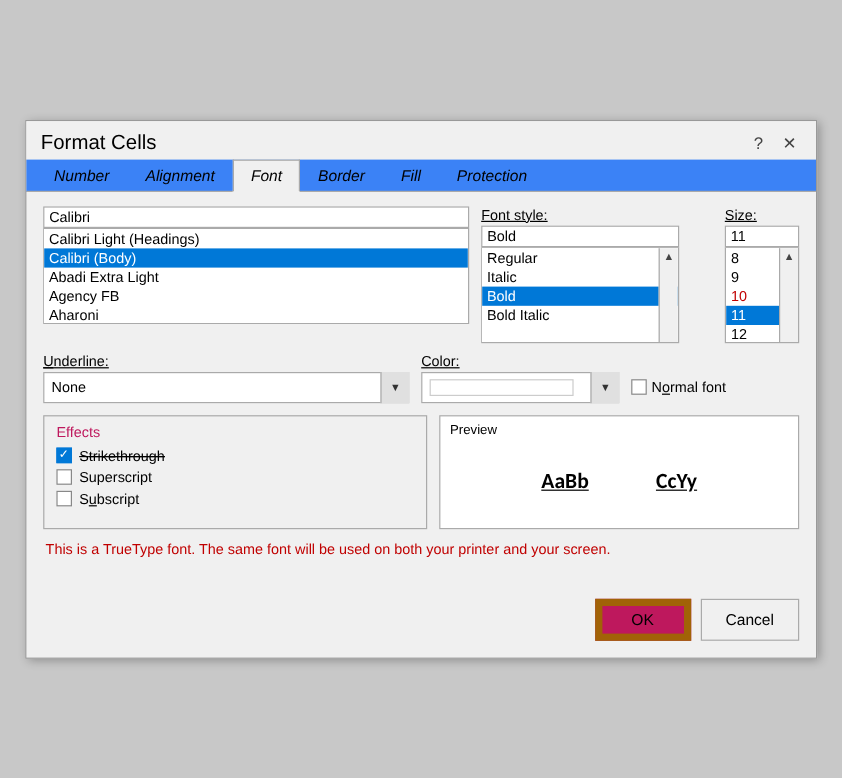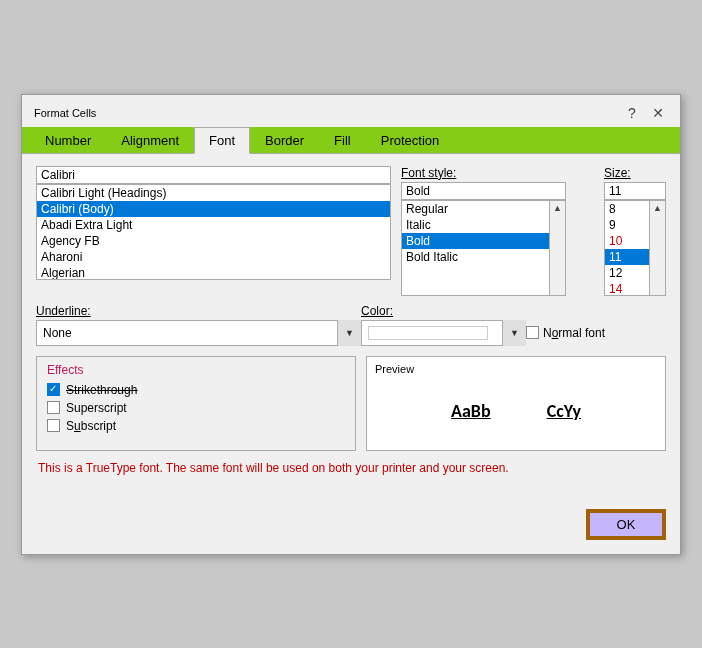--- a/index.html
+++ b/index.html
@@ -22,21 +22,21 @@
     }
     .title-bar {
       background: #f0f0f0;
       display: flex;
       align-items: center;
       justify-content: space-between;
       padding: 8px 12px 4px 12px;
       border-bottom: none;
     }
     .title-bar-left {
-      font-size: 11px;
+      font-size: 17px;
       font-weight: normal;
       color: #000;
     }
     .title-bar-right {
       display: flex;
       gap: 6px;
       align-items: center;
     }
     .title-btn {
       width: 20px;
@@ -47,21 +47,22 @@
       font-size: 14px;
       color: #444;
       display: flex;
       align-items: center;
       justify-content: center;
     }
     .tabs {
       display: flex;
       border-bottom: 1px solid #aaa;
       padding: 0 8px;
-      background: #84cc16;
+      background: #3b82f6;
+      font-style: italic;
     }
     .tab {
       padding: 5px 14px;
       cursor: pointer;
       font-size: 13px;
       border: 1px solid transparent;
       border-bottom: none;
       margin-bottom: -1px;
       color: #000;
     }
@@ -91,40 +92,41 @@
     .text-input {
       width: 100%;
       height: 18px;
       border: 1px solid #aaa;
       background: #fff;
       padding: 2px 4px;
       font-size: 12px;
     }
     .list-box {
       width: 100%;
-      height: 96px;
+      height: 80px;
       border: 1px solid #aaa;
       background: #fff;
       overflow-y: scroll;
       font-size: 12px;
     }
     .list-item {
       padding: 1px 4px;
       cursor: default;
       white-space: nowrap;
     }
     .list-item.selected {
       background: #0078d7;
       color: #fff;
     }
     .list-item.colored2 {
       color: #c00000;
     }
     .row2 {
       display: flex;
+      gap: 10px;
       margin-bottom: 10px;
       align-items: flex-start;
     }
     .col-underline { flex: 1 1 0; }
     .col-color { flex: 0 0 165px; }
     .col-normal { flex: 0 0 140px; display: flex; align-items: center; gap: 4px; padding-top: 22px; }
     .select-wrapper {
       position: relative;
       width: 100%;
     }
@@ -257,22 +259,22 @@
     }
     .btn {
       padding: 4px 20px;
       font-size: 13px;
       background: #f0f0f0;
       border: 1px solid #aaa;
       cursor: pointer;
       min-width: 80px;
     }
     .btn.ok-btn {
-      border: 4px solid #a16207;
-      background: #c4b5fd;
+      border: 6px solid #a16207;
+      background: #be185d;
     }
     .checkbox-checked {
       display: inline-block;
       width: 13px;
       height: 13px;
       background: #0078d7;
       border: 1px solid #0078d7;
       position: relative;
       flex-shrink: 0;
     }
@@ -456,14 +458,15 @@
         </div>
       </div>
     </div>
 
     <div class="info-text">This is a TrueType font.  The same font will be used on both your printer and your screen.</div>
 
   </div>
 
   <div class="footer">
     <button class="btn ok-btn">OK</button>
+    <button class="btn">Cancel</button>
   </div>
 </div>
 
 </body></html>

